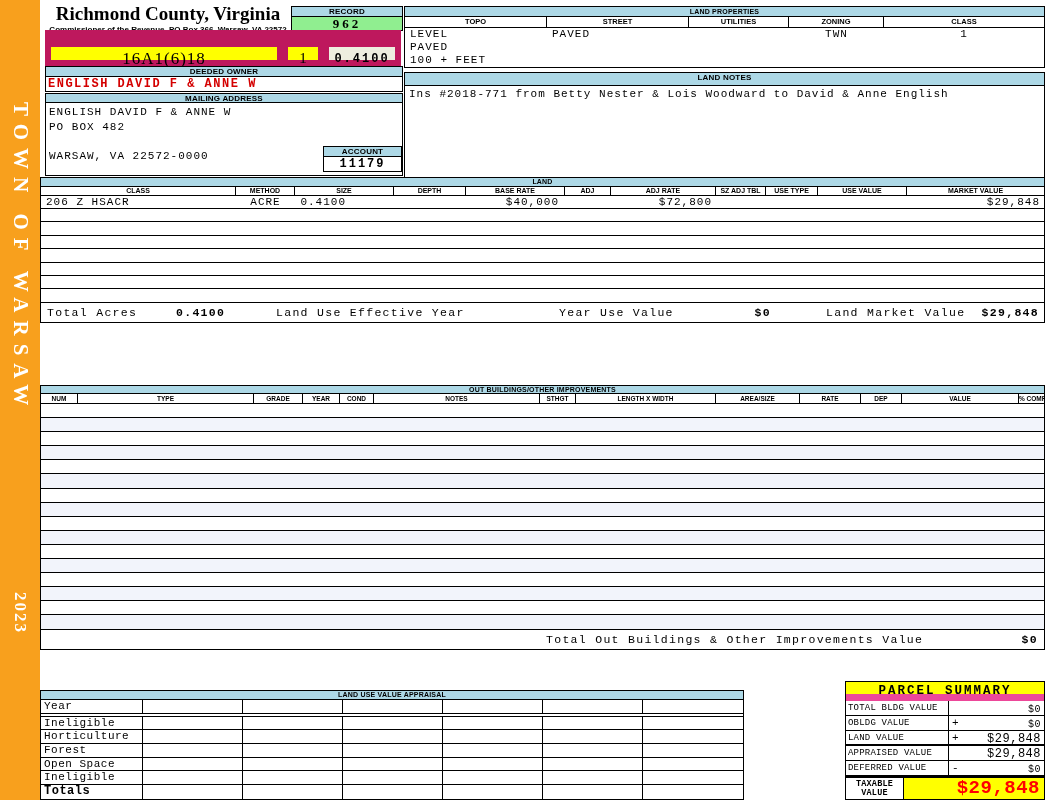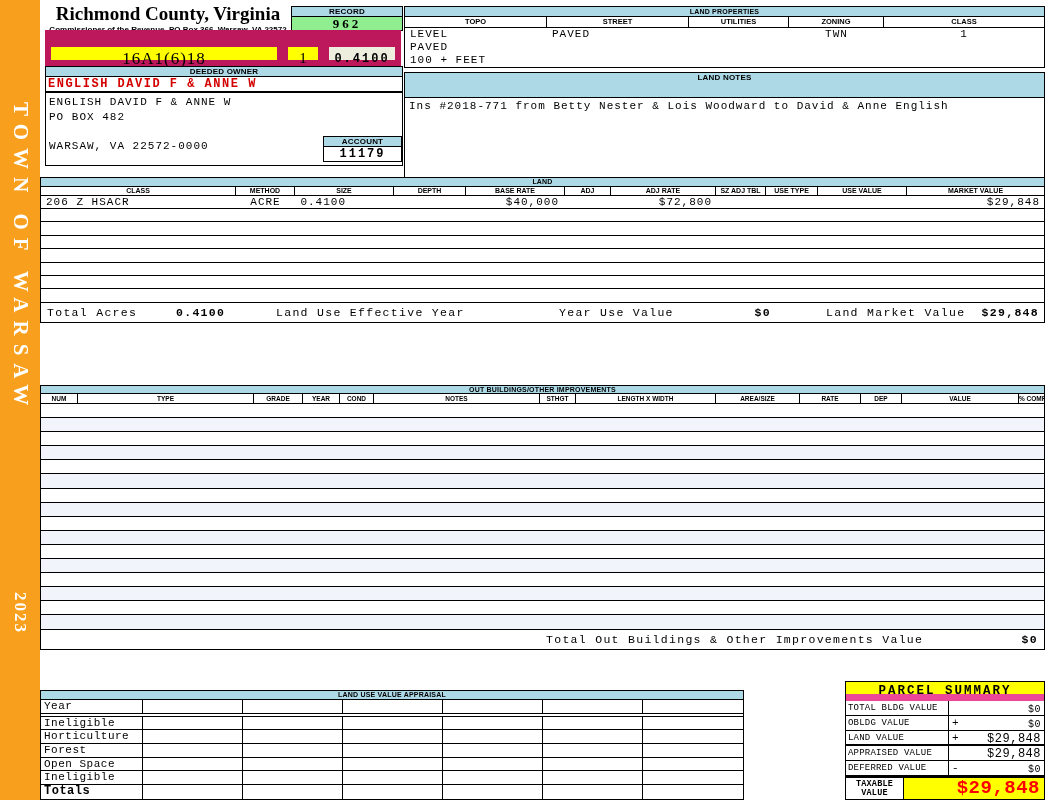--- a/index.html
+++ b/index.html
@@ -129,34 +129,35 @@
     <div class="cell-card" style="width:42px">1</div>
     <div class="cell-acres" style="width:78px">0.4100</div>
   </div>
 
   <div style="position:absolute;left:45px;top:66px;width:358px">
     <div class="minibar">DEEDED OWNER</div>
     <div class="owner-val">ENGLISH DAVID F &amp; ANNE W</div>
   </div>
 
   <div style="position:absolute;left:45px;top:93px;width:358px">
+    <div class="minibar" style="height:10px;line-height:9px">MAILING ADDRESS</div>
     <div class="mail-area">
       <div class="mail-line">ENGLISH DAVID F &amp; ANNE W</div>
       <div class="mail-line">PO BOX 482</div>
       <div class="mail-line"></div>
       <div class="mail-line">WARSAW, VA 22572-0000</div>
       <div class="acct-box">
         <div class="minibar">ACCOUNT</div>
         <div class="acct-val">11179</div>
       </div>
     </div>
   </div>
 
   <div style="position:absolute;left:404px;top:72px;width:641px">
-    <div class="minibar" style="height:26px;line-height:9px">LAND NOTES</div>
+    <div class="minibar" style="height:14px;line-height:9px">LAND NOTES</div>
     <div class="notes-area">Ins #2018-771 from Betty Nester &amp; Lois Woodward to David &amp; Anne English</div>
   </div>
 
   <div class="sect" style="left:40px;top:177px;width:1005px;height:146px">
     <div class="tbar" style="height:9px">LAND</div>
     <div class="hrow l-hrow">
         <div class="hc" style="width: 195px;">CLASS</div>
         <div class="hc" style="width: 59px;">METHOD</div>
         <div class="hc" style="width: 99px;">SIZE</div>
         <div class="hc" style="width: 72px;">DEPTH</div>

